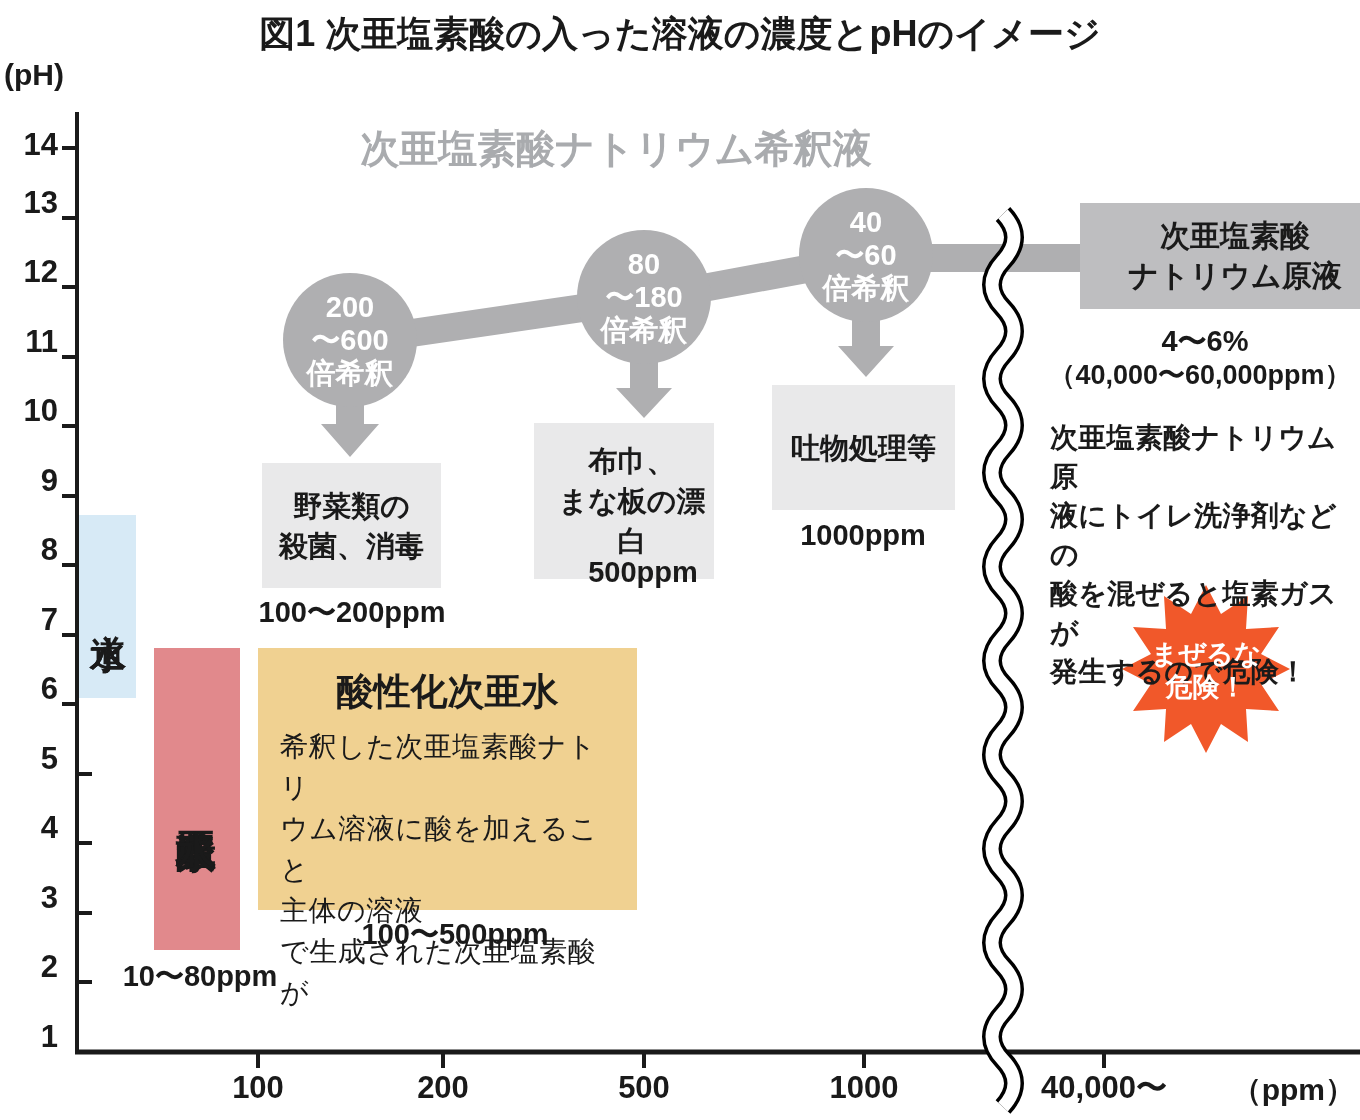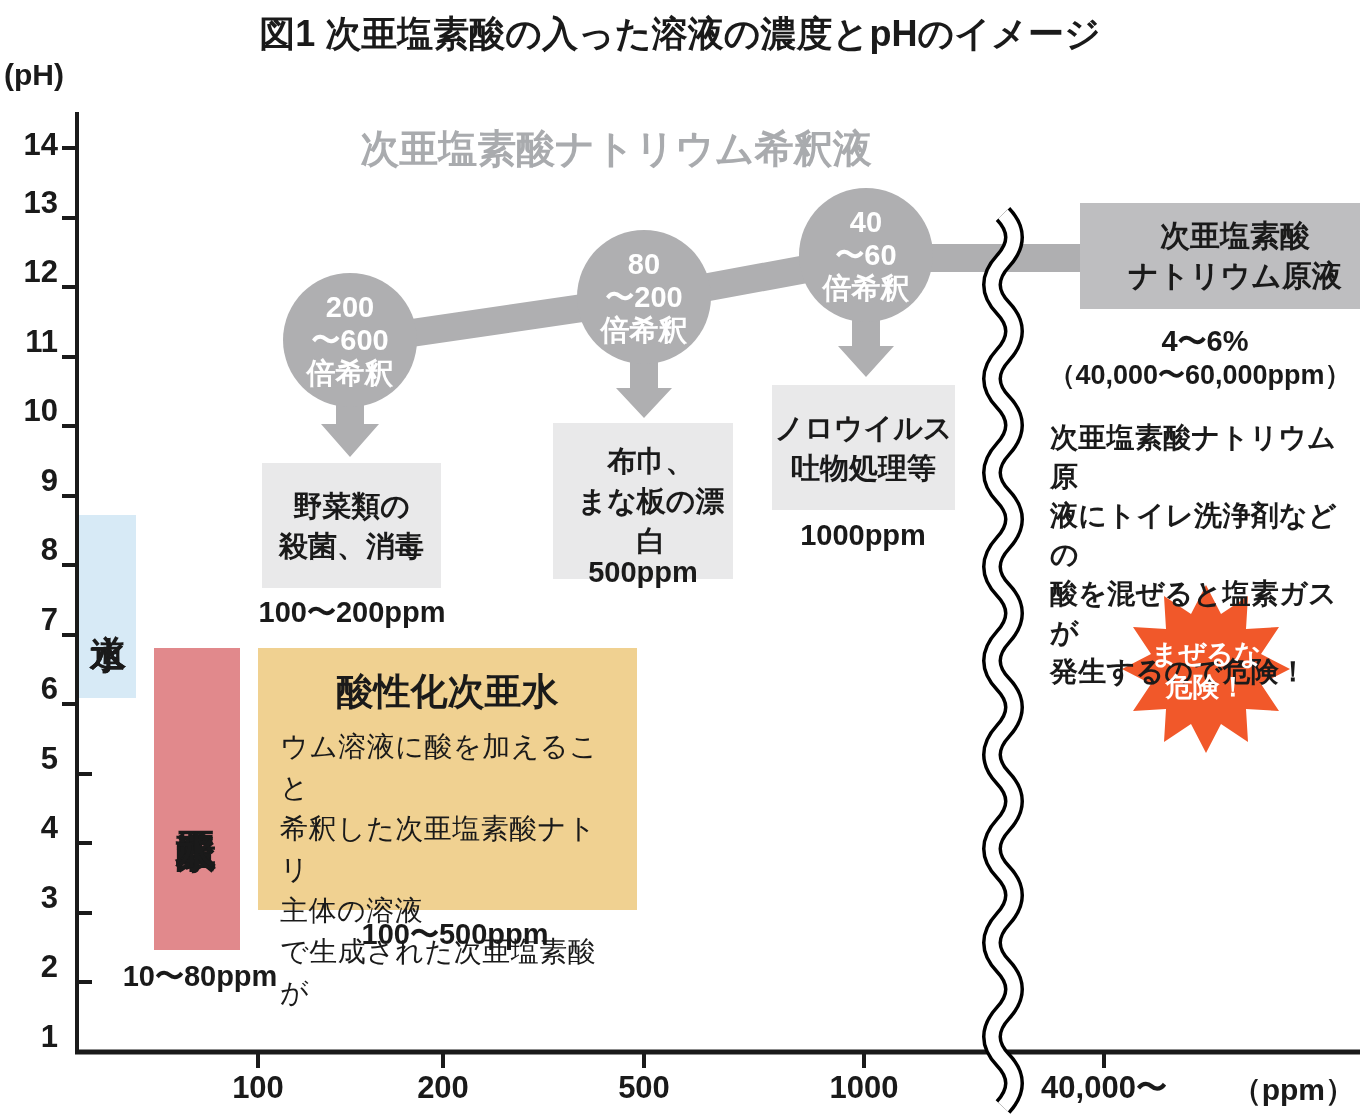--- a/index.html
+++ b/index.html
@@ -106,43 +106,42 @@
 
   <div class="abs" style="left:360px;top:122px;width:512px;text-align:center;font-size:39px;font-weight:700;color:#A9ABAE;">次亜塩素酸ナトリウム希釈液</div>
 
   <div class="circle" style="left:283px;top:273px;">
     <span>200</span>
     <span>〜600</span>
     <span>倍希釈</span>
   </div>
   <div class="circle" style="left:577px;top:230px;">
     <span>80</span>
-    <span>〜200</span>
+    <span>〜180</span>
     <span>倍希釈</span>
   </div>
   <div class="circle" style="left:799px;top:188px;">
     <span>40</span>
     <span>〜60</span>
     <span>倍希釈</span>
   </div>
 
   <div class="usebox" style="left:262px;top:463px;width:179px;height:125px;">
     <span>野菜類の</span>
     <span>殺菌、消毒</span>
   </div>
   <div class="ppmlabel" style="left:252px;top:594px;width:200px;">100〜200ppm</div>
 
-  <div class="usebox" style="left:553px;top:423px;width:180px;height:156px;padding-left:16px;">
+  <div class="usebox" style="left:534px;top:423px;width:180px;height:156px;padding-left:16px;">
     <span>布巾、</span>
     <span>まな板の漂白</span>
   </div>
   <div class="ppmlabel" style="left:543px;top:554px;width:200px;">500ppm</div>
 
   <div class="usebox" style="left:772px;top:385px;width:183px;height:125px;">
-    <span>ノロウイルス</span>
     <span>吐物処理等</span>
   </div>
   <div class="ppmlabel" style="left:763px;top:517px;width:200px;">1000ppm</div>
 
   <div class="abs" style="left:1080px;top:203px;width:310px;height:106px;background:#BEBEC0;display:flex;flex-direction:column;align-items:center;justify-content:center;">
     <span style="font-size:30px;font-weight:700;line-height:40px;">次亜塩素酸</span>
     <span style="font-size:30px;font-weight:700;line-height:40px;">ナトリウム原液</span>
   </div>
   <div class="abs" style="left:1050px;top:322px;width:310px;text-align:center;font-size:29px;font-weight:600;line-height:38px;">4〜6%</div>
   <div class="abs" style="left:1040px;top:356px;width:320px;text-align:center;font-size:27px;font-weight:600;line-height:38px;">（40,000〜60,000ppm）</div>
@@ -164,21 +163,21 @@
   </div>
 
   <div class="vbox" style="left:154px;top:648px;width:86px;height:302px;background:#E1898C;">
     <span style="font-size:40px;">次亜塩素酸水</span>
   </div>
   <div class="ppmlabel" style="left:105px;top:958px;width:190px;">10〜80ppm</div>
 
   <div class="abs" style="left:258px;top:648px;width:379px;height:262px;background:#F0D191;">
     <div style="margin-top:24px;text-align:center;font-size:37px;font-weight:700;line-height:40px;">酸性化次亜水</div>
     <div style="margin:14px 14px 0 22px;font-size:28px;font-weight:500;line-height:41px;letter-spacing:0.5px;">
+      <div>希釈した次亜塩素酸ナトリ</div>
       <div>ウム溶液に酸を加えること</div>
-      <div>希釈した次亜塩素酸ナトリ</div>
       <div>主体の溶液</div>
       <div>で生成された次亜塩素酸が</div>
     </div>
   </div>
   <div class="ppmlabel" style="left:355px;top:916px;width:200px;">100〜500ppm</div>
 
 </div>
 
 </body></html>

